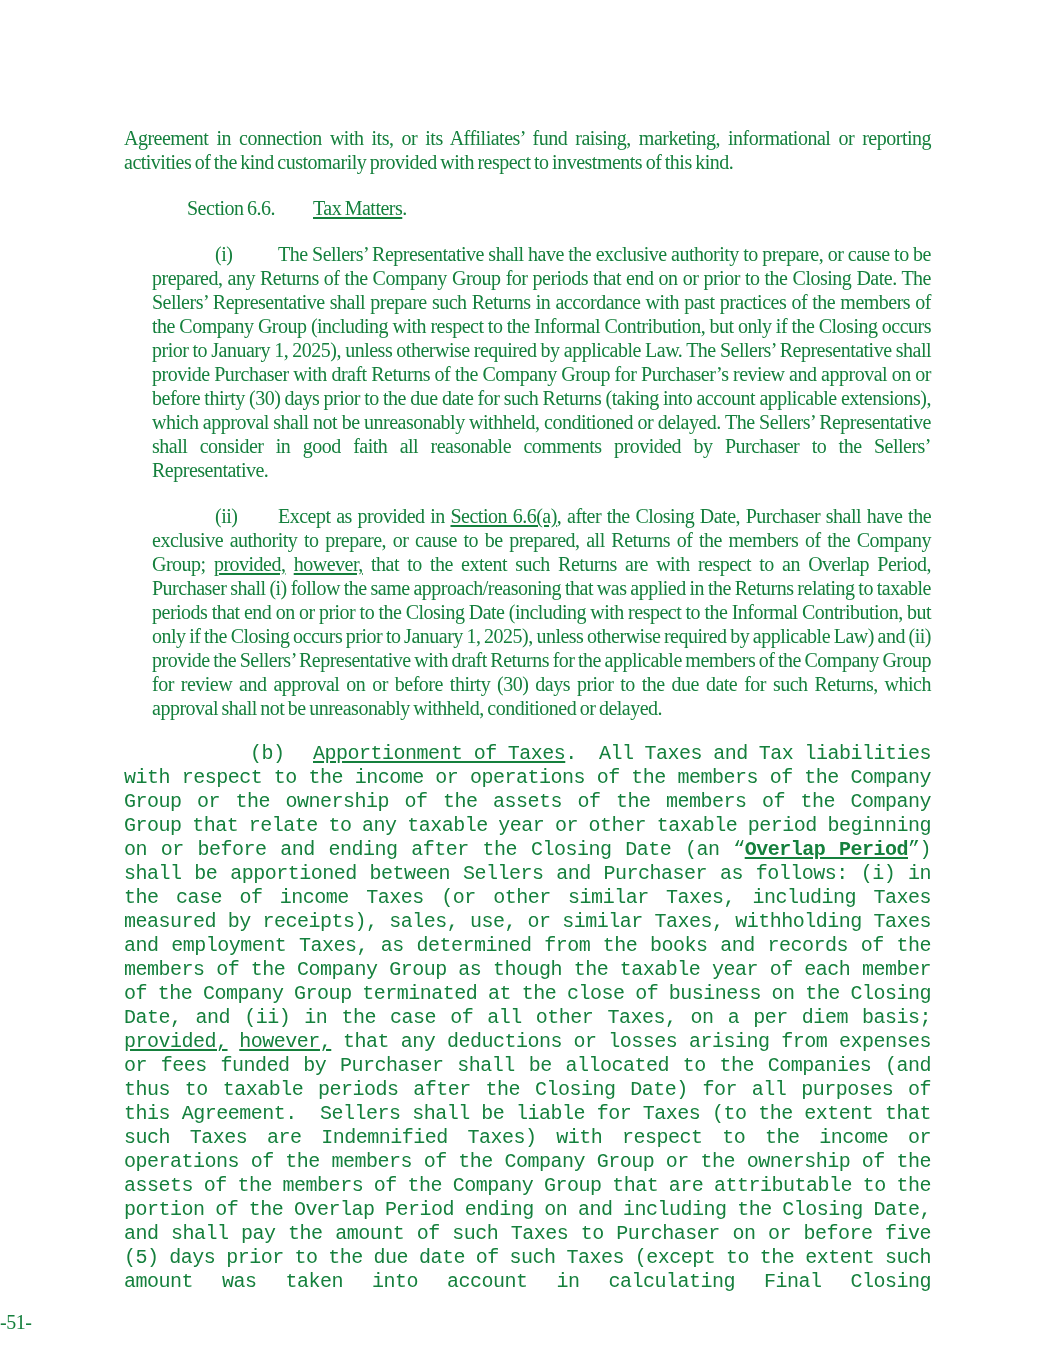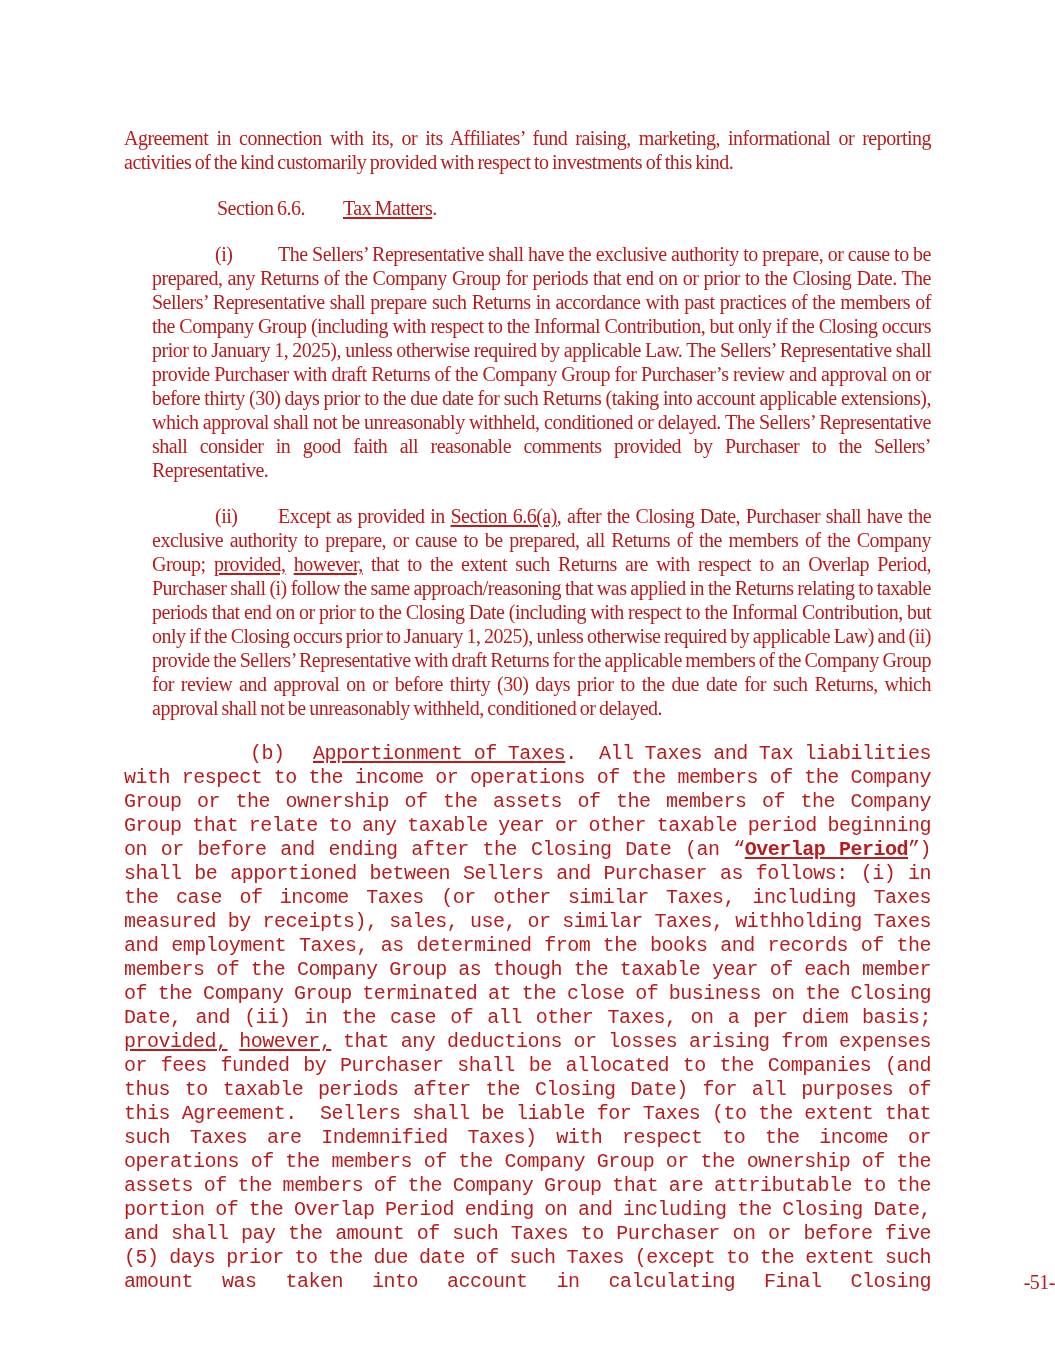--- a/index.html
+++ b/index.html
@@ -7,38 +7,38 @@
     margin: 0;
     padding: 0;
     background: #e8e8e8;
   }
   .page {
     position: relative;
     width: 1055px;
     height: 1365px;
     margin: 0 auto;
     background: #ffffff;
-    color: #b91c1c;
+    color: #15803d;
     font-family: "Liberation Serif", "DejaVu Serif", serif;
     font-size: 20px;
     line-height: 24px;
     letter-spacing: -0.5px;
     word-spacing: -1px;
     overflow: hidden;
   }
   .content {
     padding: 126px 124px 0 124px;
     text-align: justify;
   }
   .para {
     margin: 0 0 22px 0;
   }
   
   .p-heading {
-    margin-left: 93px;
+    margin-left: 63px;
   }
   
   .p-sub-a {
     margin-left: 126px;
   }
   
   .p-clause {
     margin-left: 28px;
     text-indent: 63px;
   }
@@ -51,24 +51,24 @@
   .lbl {
     display: inline-block;
     text-indent: 0;
   }
   .w63  { width: 63px; }
   .w126 { width: 126px; }
   .u { text-decoration: underline; text-underline-offset: 2px; }
   .b { font-weight: bold; }
   .page-number {
     position: absolute;
-    top: 1270px;
+    top: 1310px;
     left: 0;
     width: 100%;
-    text-align: right;
+    text-align: left;
   }
 </style>
 </head>
 <body>
 
 <div class="page">
   <div class="content">
 
     <p class="para"><span>Agreement in connection with its, or its Affiliates’ fund raising, marketing, informational or reporting activities of the kind customarily provided with respect to investments of this kind.</span></p>
 

